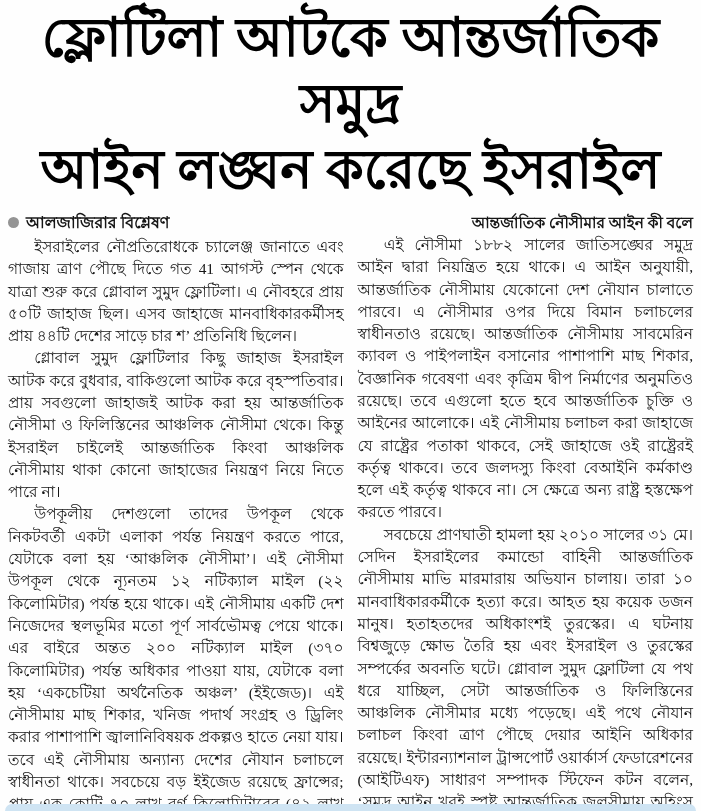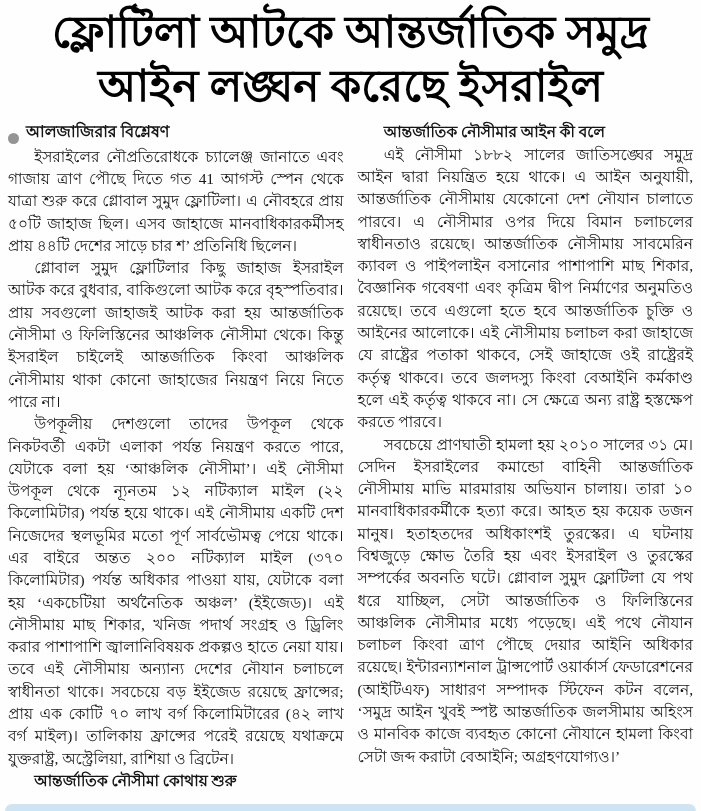--- a/index.html
+++ b/index.html
@@ -13,61 +13,61 @@
     width:701px;
     height:811px;
     background:#fefefe;
     overflow:hidden;
     color:#121212;
   }
   .headline {
     padding:6px 2px 4px 2px;
     text-align:center;
     font-weight:700;
-    font-size:44px;
+    font-size:54px;
     line-height:1.22;
     color:#000;
     letter-spacing:0px;
   }
   .columns {
     display:flex;
     gap:14px;
     padding:4px 8px 0 8px;
   }
   .col {
     flex:1 1 0;
     font-size:15.4px;
     line-height:22.3px;
     text-align:justify;
     color:#151515;
   }
   .byline {
     font-weight:700;
     font-size:16px;
     display:flex;
-    align-items:flex-end;
+    align-items:center;
     gap:7px;
     margin-bottom:2px;
     text-align:left;
   }
   .bullet {
     display:inline-block;
     width:11px;
     height:11px;
     border-radius:50%;
     background:#949494;
     flex:0 0 auto;
   }
   .col p {
     text-indent:1.7em;
     margin:0;
   }
   .subhead {
     font-weight:700;
-    text-align:left;
+    text-align:right;
     text-indent:0;
     margin:1px 0 1px 0;
   }
   .bottom-strip {
     position:absolute;
     left:5px;
     right:5px;
     bottom:0;
     height:7px;
     background:#cfe4f3;

